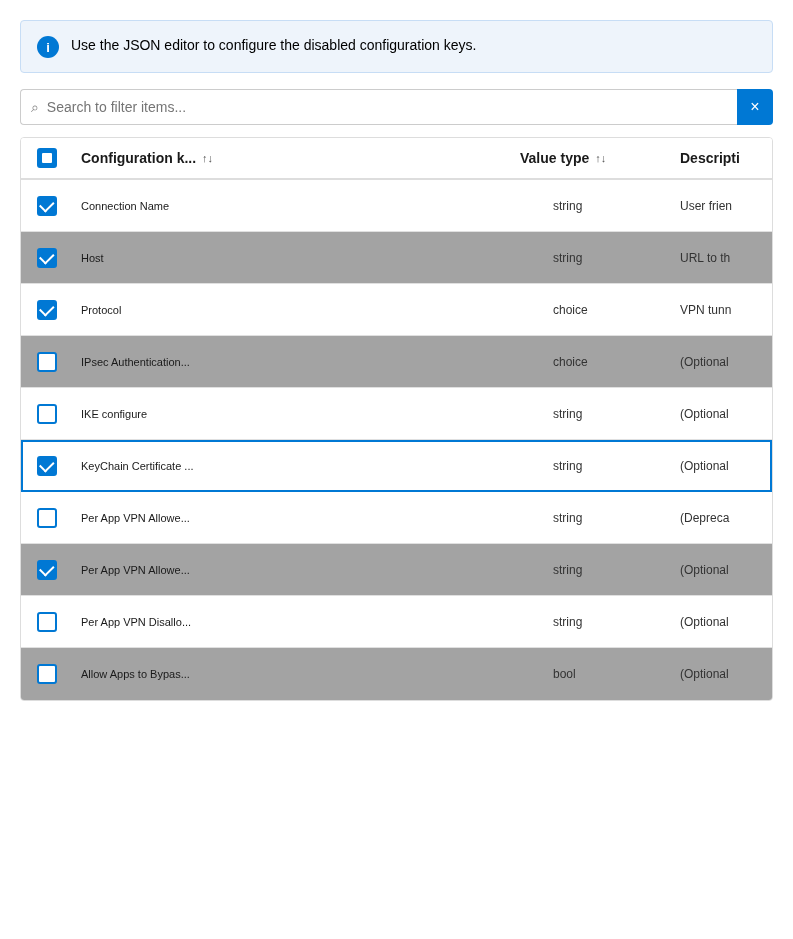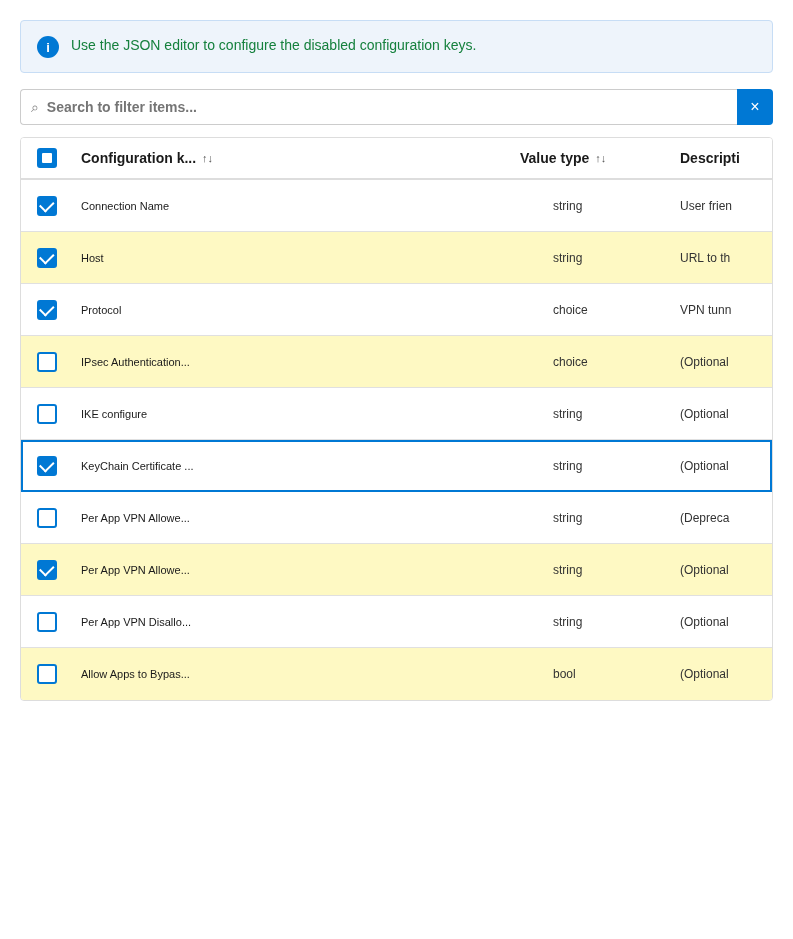--- a/index.html
+++ b/index.html
@@ -30,21 +30,21 @@
       align-items: center;
       justify-content: center;
       flex-shrink: 0;
       color: white;
       font-weight: bold;
       font-size: 13px;
       margin-top: 1px;
     }
     .info-text {
       font-size: 14px;
-      color: #15803d;
+      color: #000000;
       line-height: 1.5;
     }
 
     .search-row {
       display: flex;
       align-items: center;
       margin: 0 20px 12px 20px;
       gap: 0;
     }
     .search-input-wrapper {
@@ -63,21 +63,20 @@
       font-size: 14px;
       margin-right: 8px;
     }
     .search-input {
       border: none;
       outline: none;
       font-size: 14px;
       color: #7f1d1d;
       width: 100%;
       background: transparent;
-      font-weight: bold;
     }
     .search-clear-btn {
       width: 36px;
       height: 36px;
       background: #0078d4;
       border: none;
       border-radius: 0 4px 4px 0;
       color: white;
       font-size: 16px;
       cursor: pointer;
@@ -124,21 +123,21 @@
       display: grid;
       grid-template-columns: 52px 1fr 160px 100px;
       align-items: center;
       border-bottom: 1px solid #e0e0e0;
       min-height: 52px;
     }
     .table-row:last-child {
       border-bottom: none;
     }
     .table-row.even {
-      background: #fef9c3;
+      background: #a3a3a3;
     }
     .table-row.odd {
       background: #fff;
     }
     .table-row.selected-row {
       outline: 2px solid #0078d4;
       outline-offset: -2px;
       background: #fff;
     }
 

